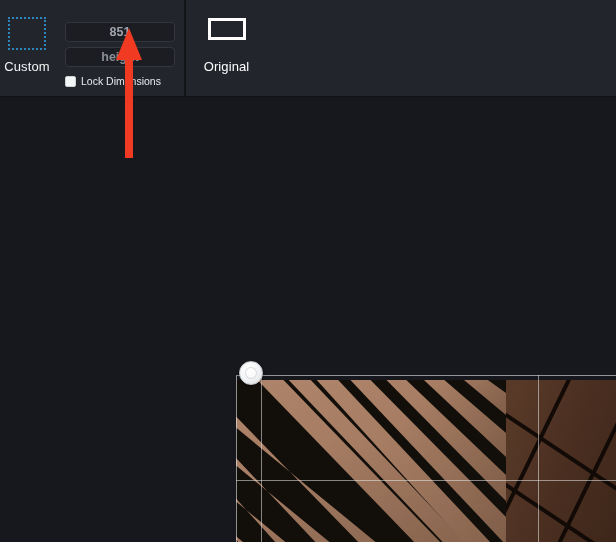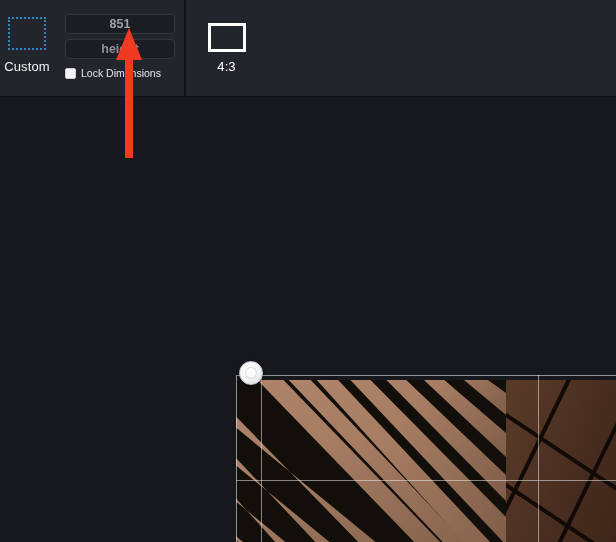--- a/index.html
+++ b/index.html
@@ -83,20 +83,21 @@
     border: 1px solid #33363d;
     border-radius: 4px;
     color: #9fa4ad;
     font-family: "Liberation Sans", sans-serif;
     font-size: 12.5px;
     font-weight: bold;
     text-align: center;
     outline: none;
     padding: 0;
     display: block;
+    margin-top: 8px;
   }
   .dim-input::placeholder {
     color: #8b9099;
     font-weight: bold;
     opacity: 1;
   }
   .dim-input.second { margin-top: 5px; }
 
   .lock-row {
     margin-top: 8px;
@@ -270,28 +271,28 @@
 
     <div class="tool-cell cell-fields">
       <input class="dim-input" type="text" value="851" style="">
       <input class="dim-input second" type="text" placeholder="height" style="">
       <div class="lock-row">
         <div class="lock-box"></div>
         <div class="lock-label">Lock Dimensions</div>
       </div>
     </div>
 
-
-
-
-
     <div class="tool-cell cell-ratio">
-      <div class="ratio-icon" style="width:38px;height:29px;margin-top:5px;"></div>
-      <div class="ratio-label">4:3</div>
+      <div class="ratio-icon" style="width:38px;height:22px;"></div>
+      <div class="ratio-label">Original</div>
     </div>
+
+
+
+
 
   </div>
 
   <div class="canvas">
 
     <div class="crop-wrap">
       <div class="photo">
 
         <div class="wood-base"></div>
 

